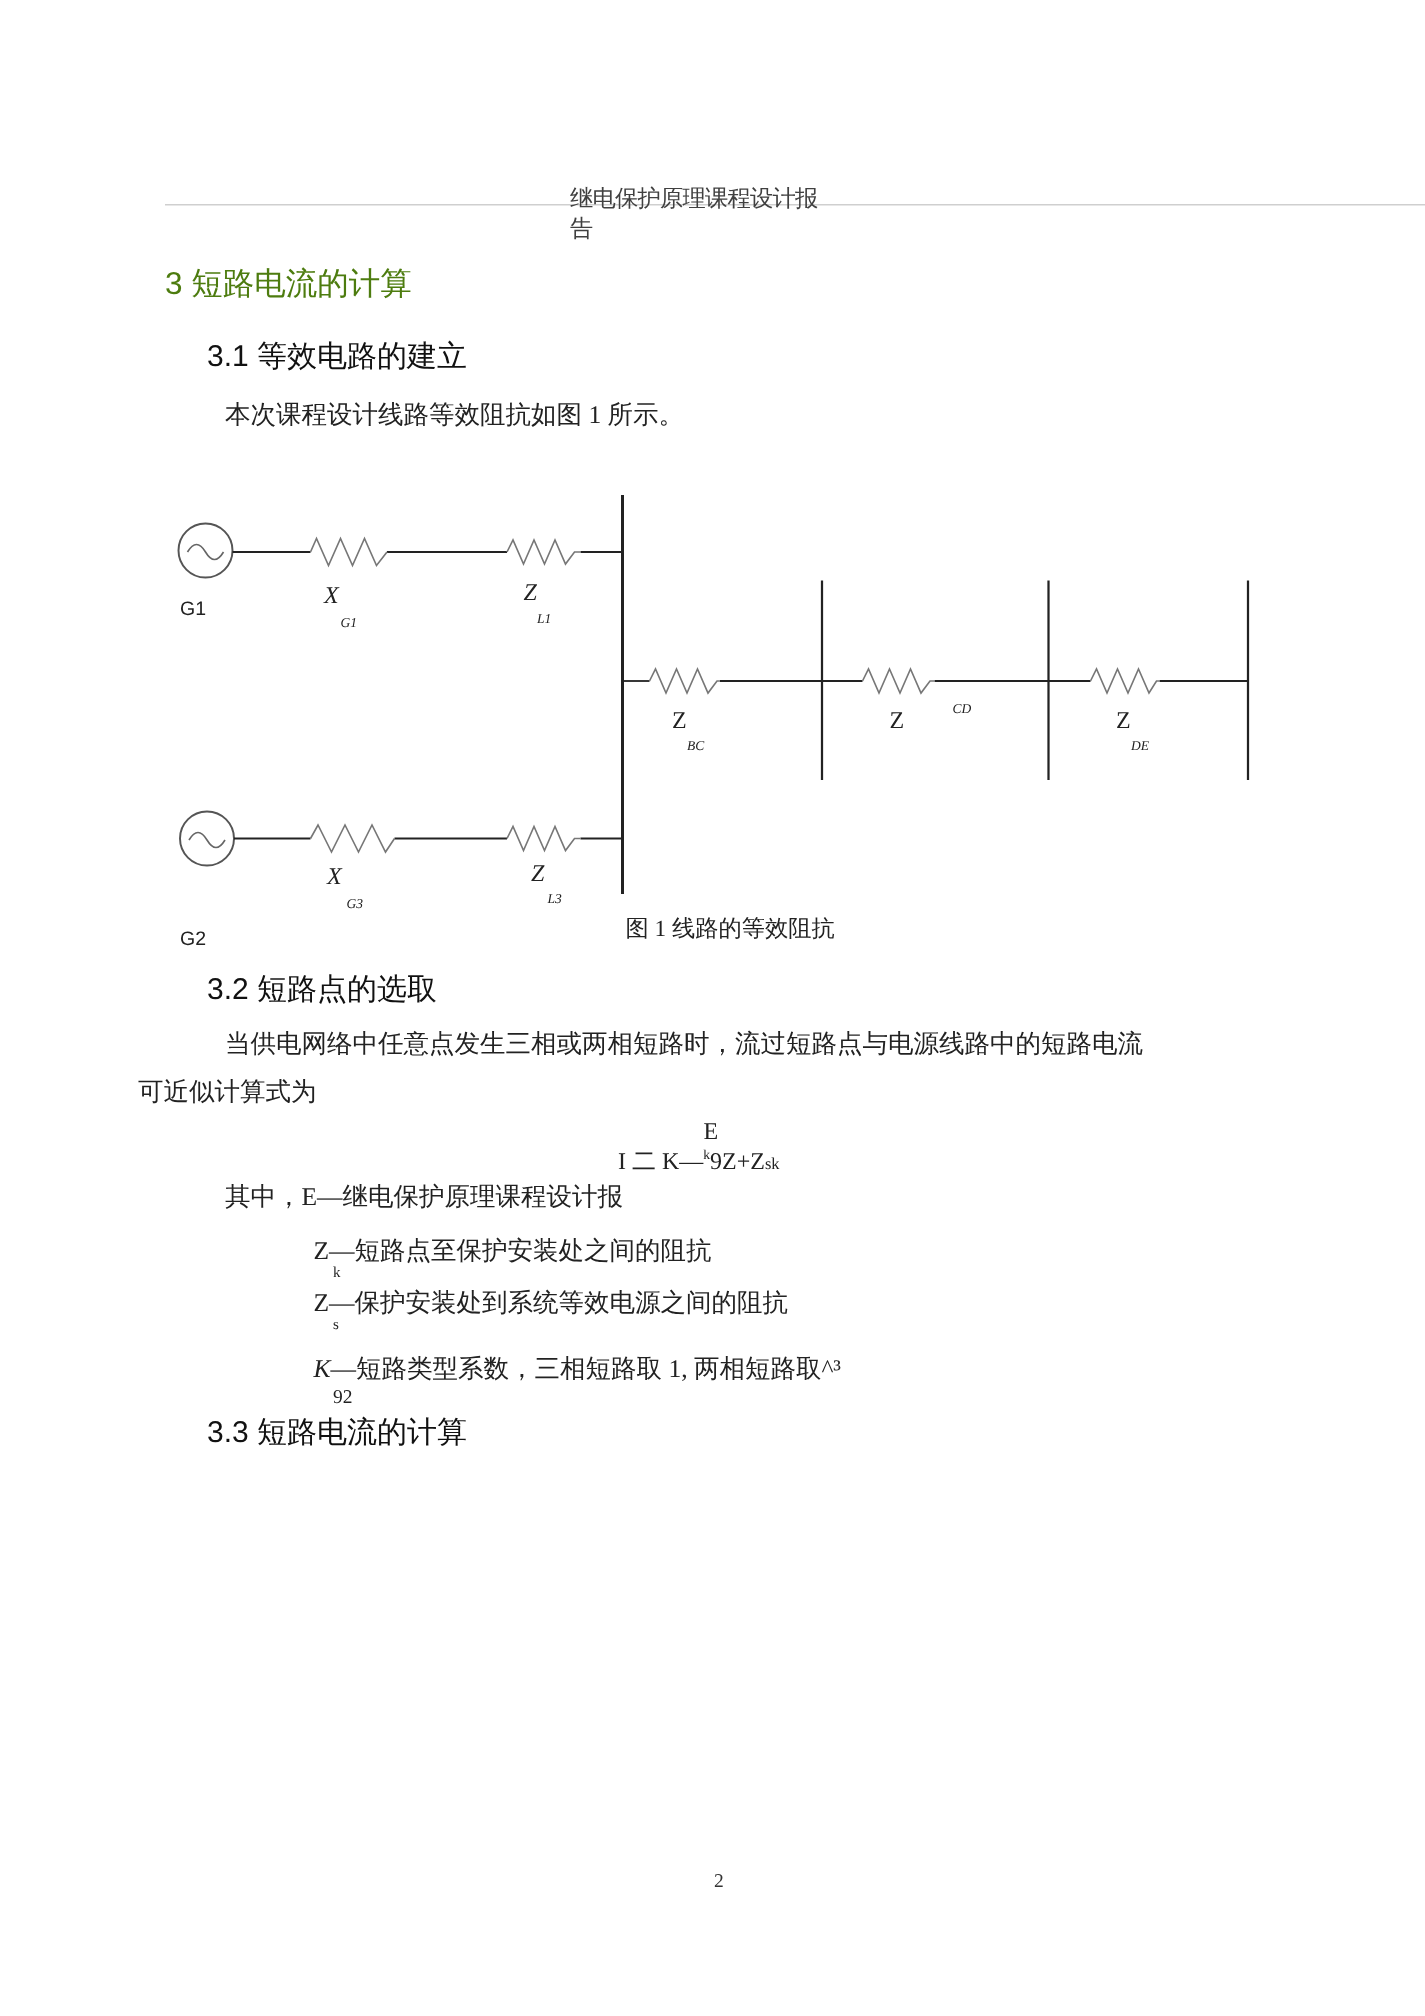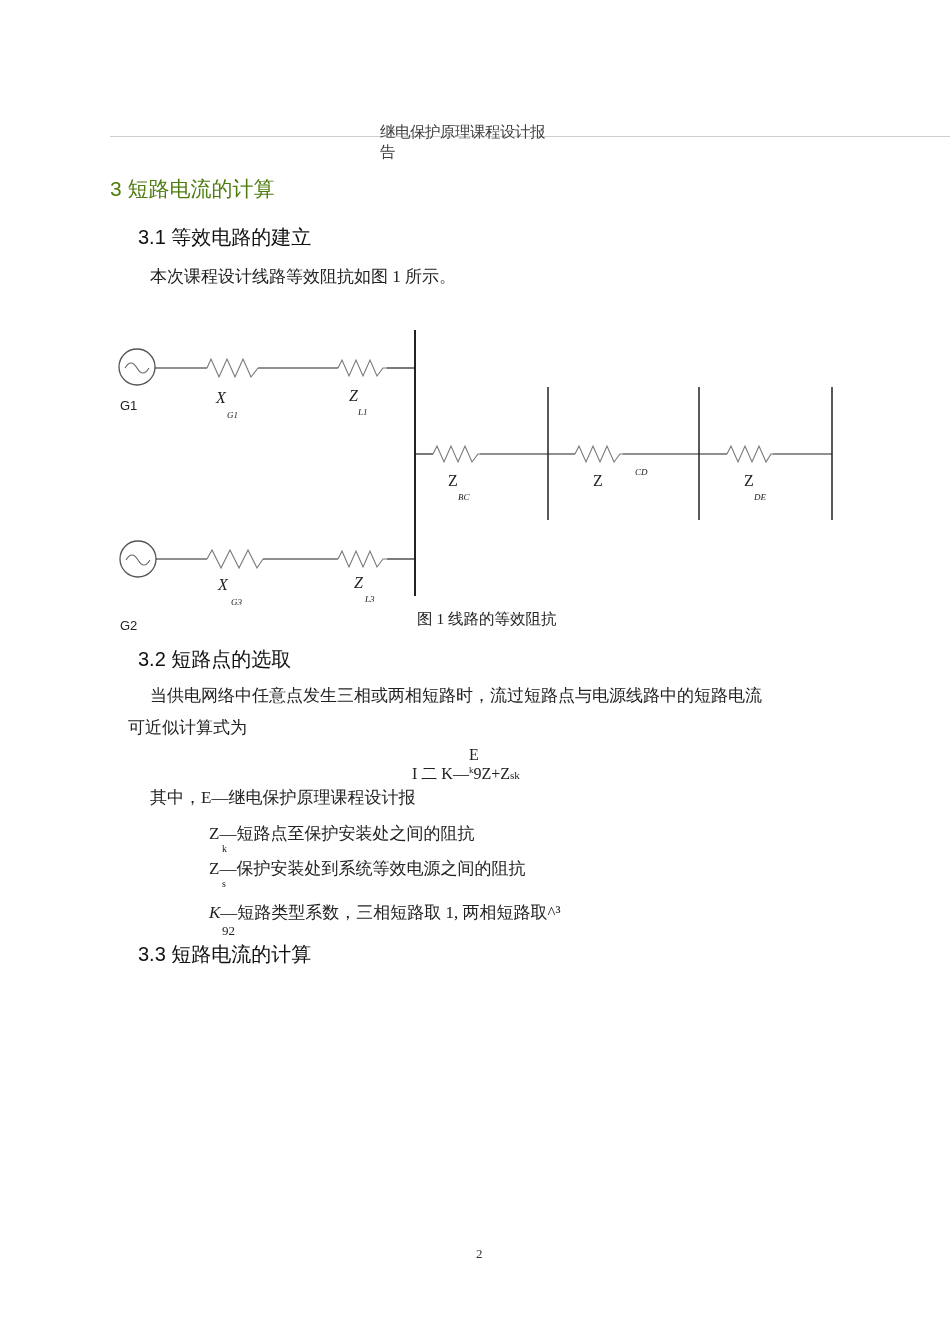--- a/index.html
+++ b/index.html
@@ -112,21 +112,21 @@
 <div class="abs var-up" style="left:593px; top:472px;">Z</div>
 <div class="abs vsub" style="left:603px; top:467px;margin-left:32px;">CD</div>
 
 <div class="abs var-up" style="left:744px; top:472px;">Z</div>
 <div class="abs vsub" style="left:754px; top:492px;">DE</div>
 
 <div class="abs cap" style="left:384px; top:609px;margin-left:33px;">图 1 线路的等效阻抗</div>
 
 <div class="abs h2" style="left:110px; top:646px;">3.2 短路点的选取</div>
 <div class="abs p" style="left:150px; top:684px;">当供电网络中任意点发生三相或两相短路时，流过短路点与电源线路中的短路电流</div>
-<div class="abs p" style="left:128px; top:716px;">可近似计算式为</div>
+<div class="abs p" style="left:92px; top:716px;">可近似计算式为</div>
 
 <div class="abs p" style="left:469px; top:746px; font-size:16px;">E</div>
 <div class="abs p" style="left:412px; top:764px; font-size:16px;">
   <span>I 二 K—</span><sup style="font-size:9px;">k</sup><span>9Z+Z</span><span style="font-size:11px;">sk</span>
 </div>
 
 <div class="abs p" style="left:150px; top:786px;">其中，E—继电保护原理课程设计报</div>
 
 <div class="abs p" style="left:209px; top:822px;">
   <span>Z</span><span>—短路点至保护安装处之间的阻抗</span>

